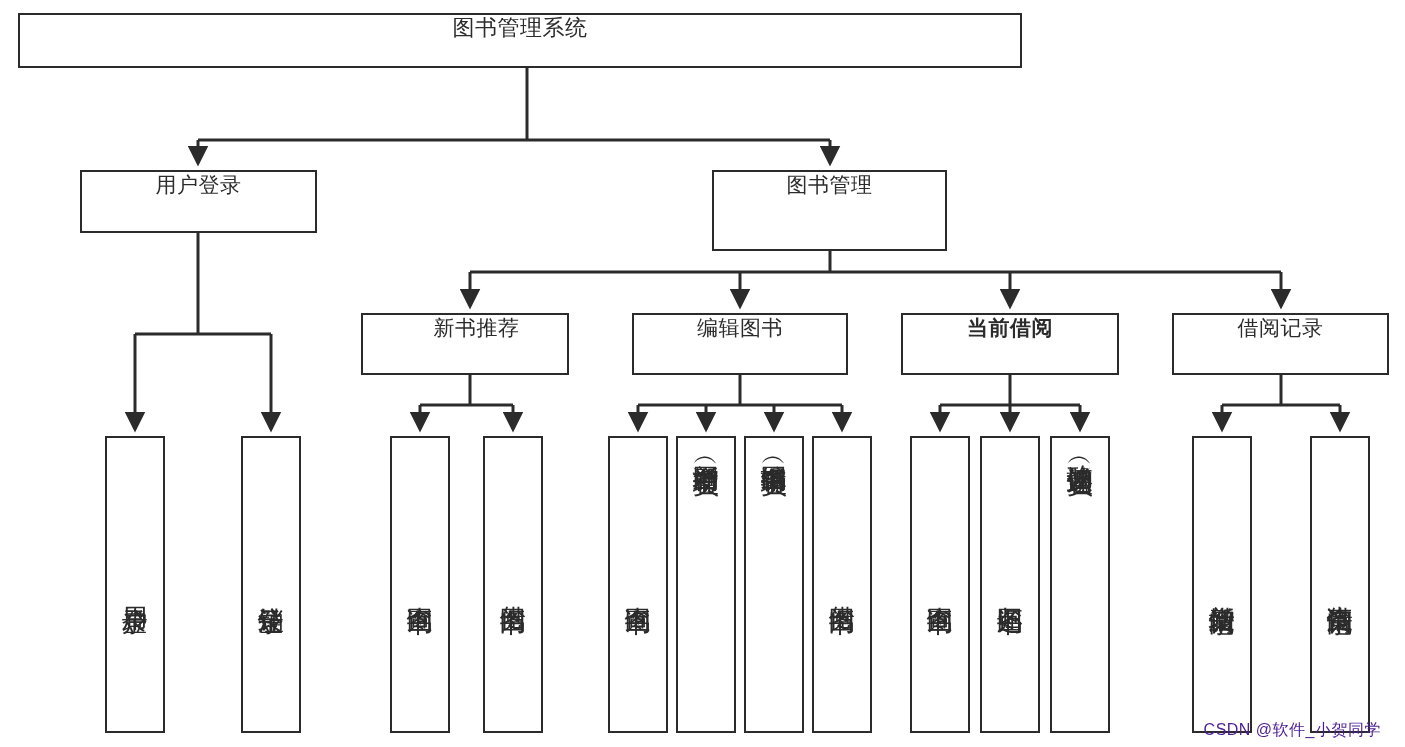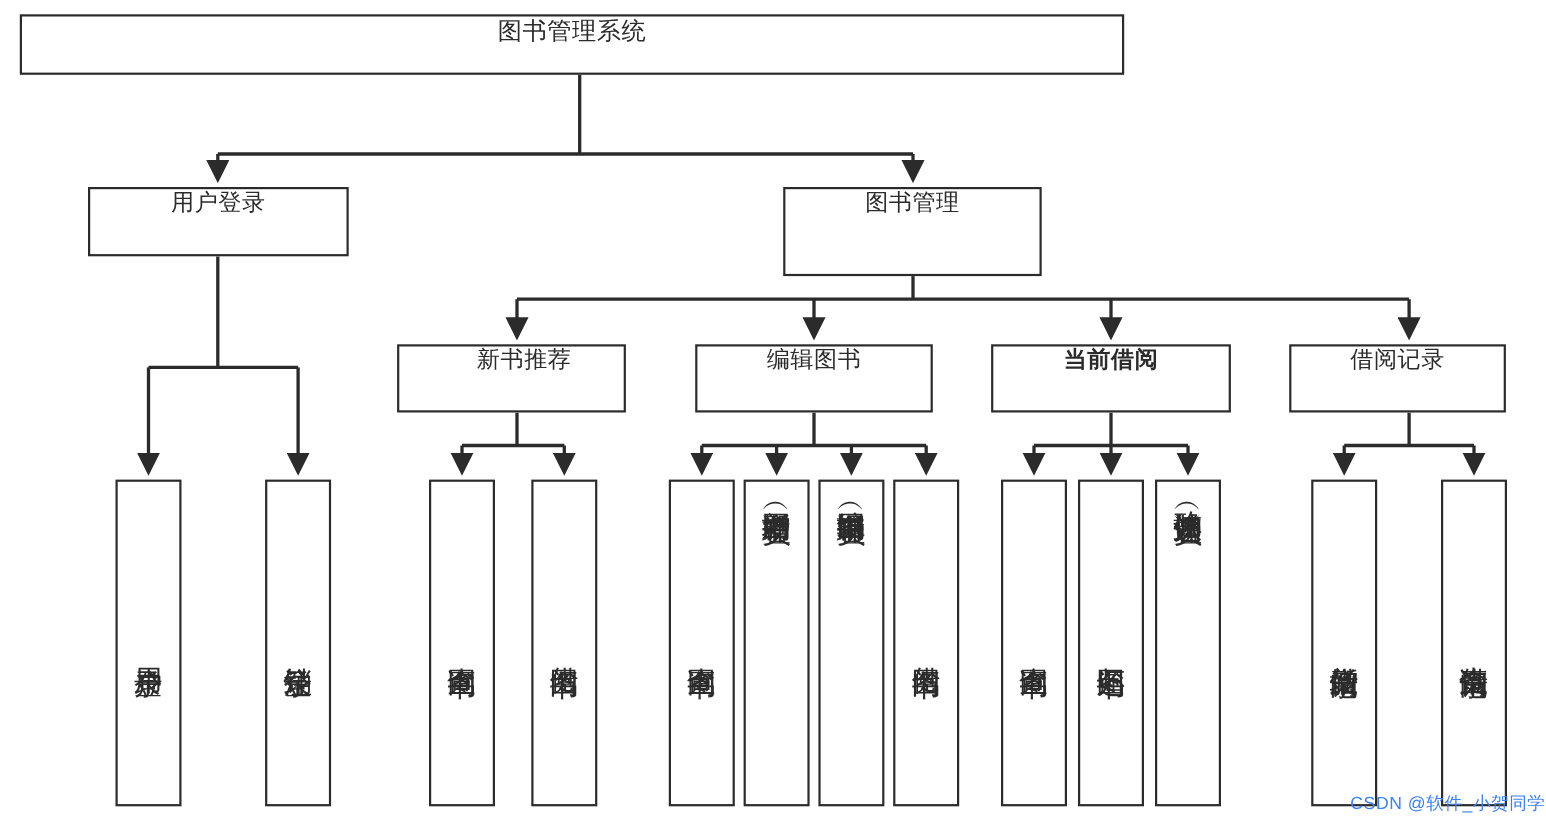--- a/index.html
+++ b/index.html
@@ -56,24 +56,24 @@
     margin: 0 auto;
   }
   .node.vert.centered {
     align-items: center;
   }
   .node.root .label {
     font-size: 22px;
   }
   #watermark {
     position: absolute;
-    right: 0;
+    right: 24px;
     bottom: 6px;
     font-size: 16px;
-    color: #3b82f6;
+    color: #4c1d95;
     letter-spacing: 0.5px;
     user-select: none;
     white-space: nowrap;
   }
 </style>
 </head>
 <body>
 
 <div id="stage">
 
@@ -140,21 +140,21 @@
 
   <div class="node horiz" style="left:361px; top:313px; width:208px; height:62px;padding-left:23px;">
     <span class="label">新书推荐</span>
   </div>
   <div class="node horiz" style="left:632px; top:313px; width:216px; height:62px;">
     <span class="label">编辑图书</span>
   </div>
   <div class="node horiz" style="left:901px; top:313px; width:218px; height:62px;font-weight:bold;">
     <span class="label">当前借阅</span>
   </div>
-  <div class="node horiz" style="left:1172px; top:313px; width:197px; height:62px;">
+  <div class="node horiz" style="left:1172px; top:313px; width:217px; height:62px;">
     <span class="label">借阅记录</span>
   </div>
 
   <div class="node vert centered" style="left:105px; top:436px; width:60px; height:297px;">
     <span class="label">用户登录</span>
   </div>
   <div class="node vert centered" style="left:241px; top:436px; width:60px; height:297px;">
     <span class="label">注销登录</span>
   </div>
 

